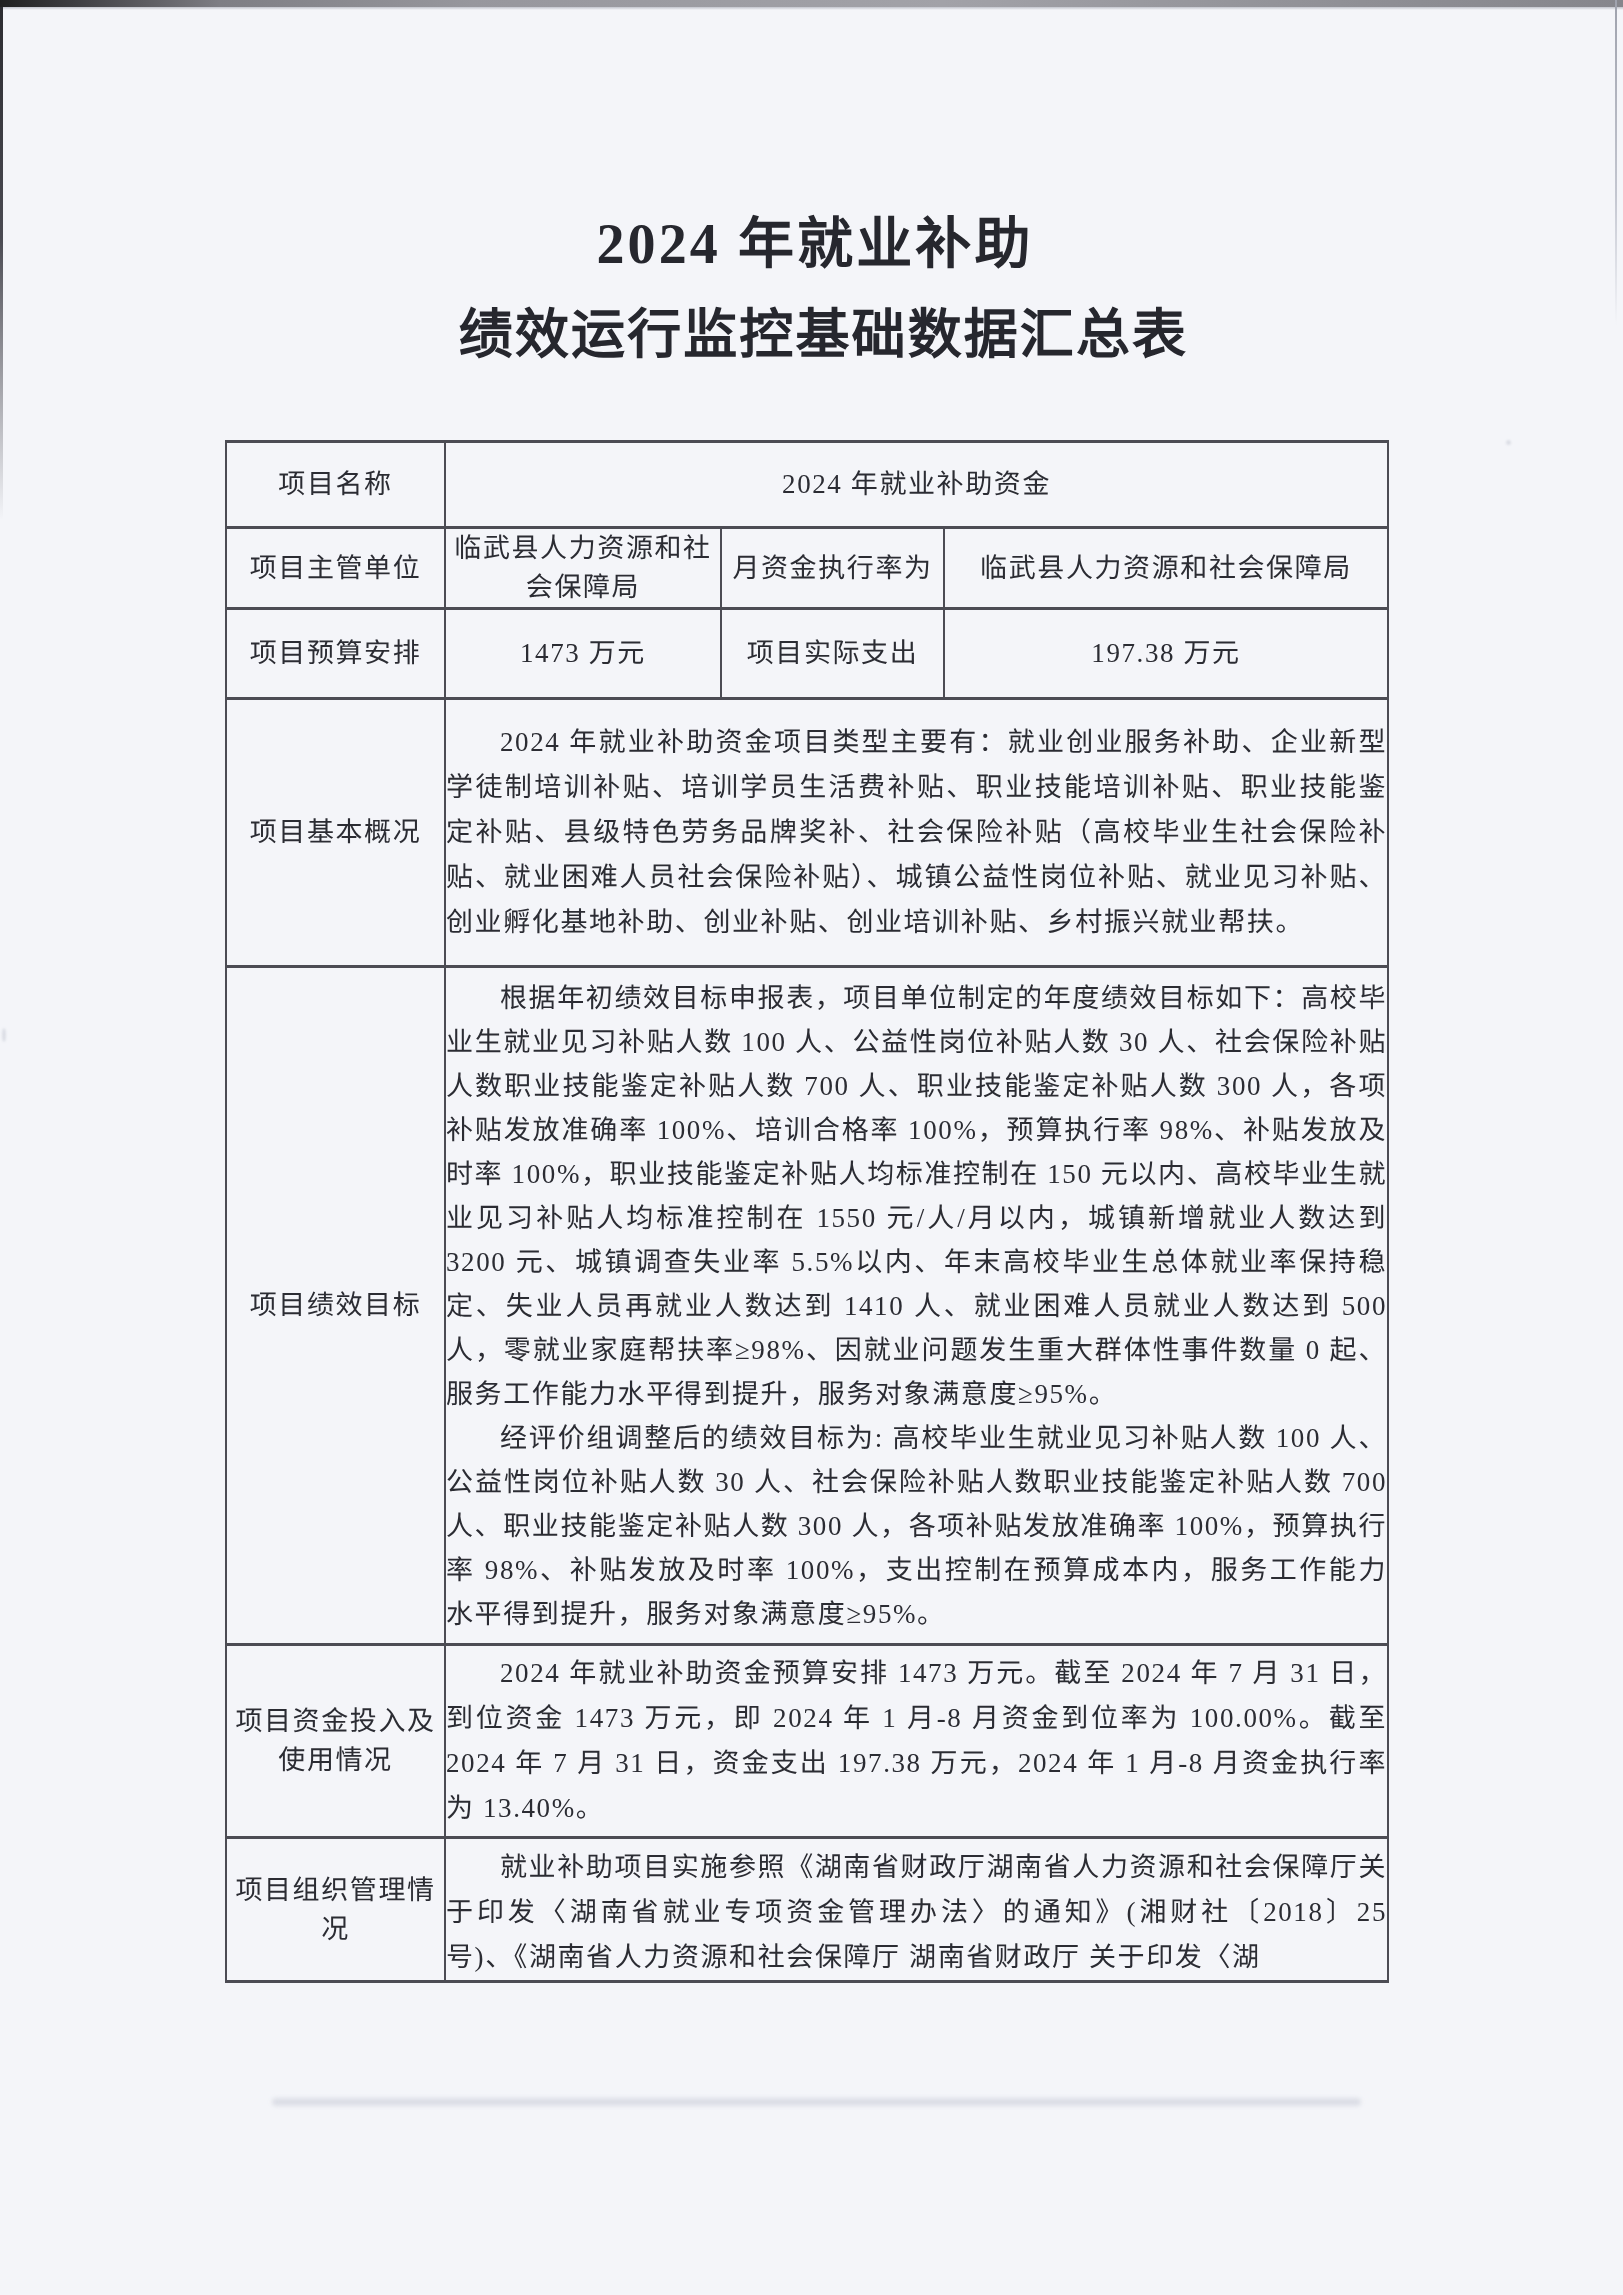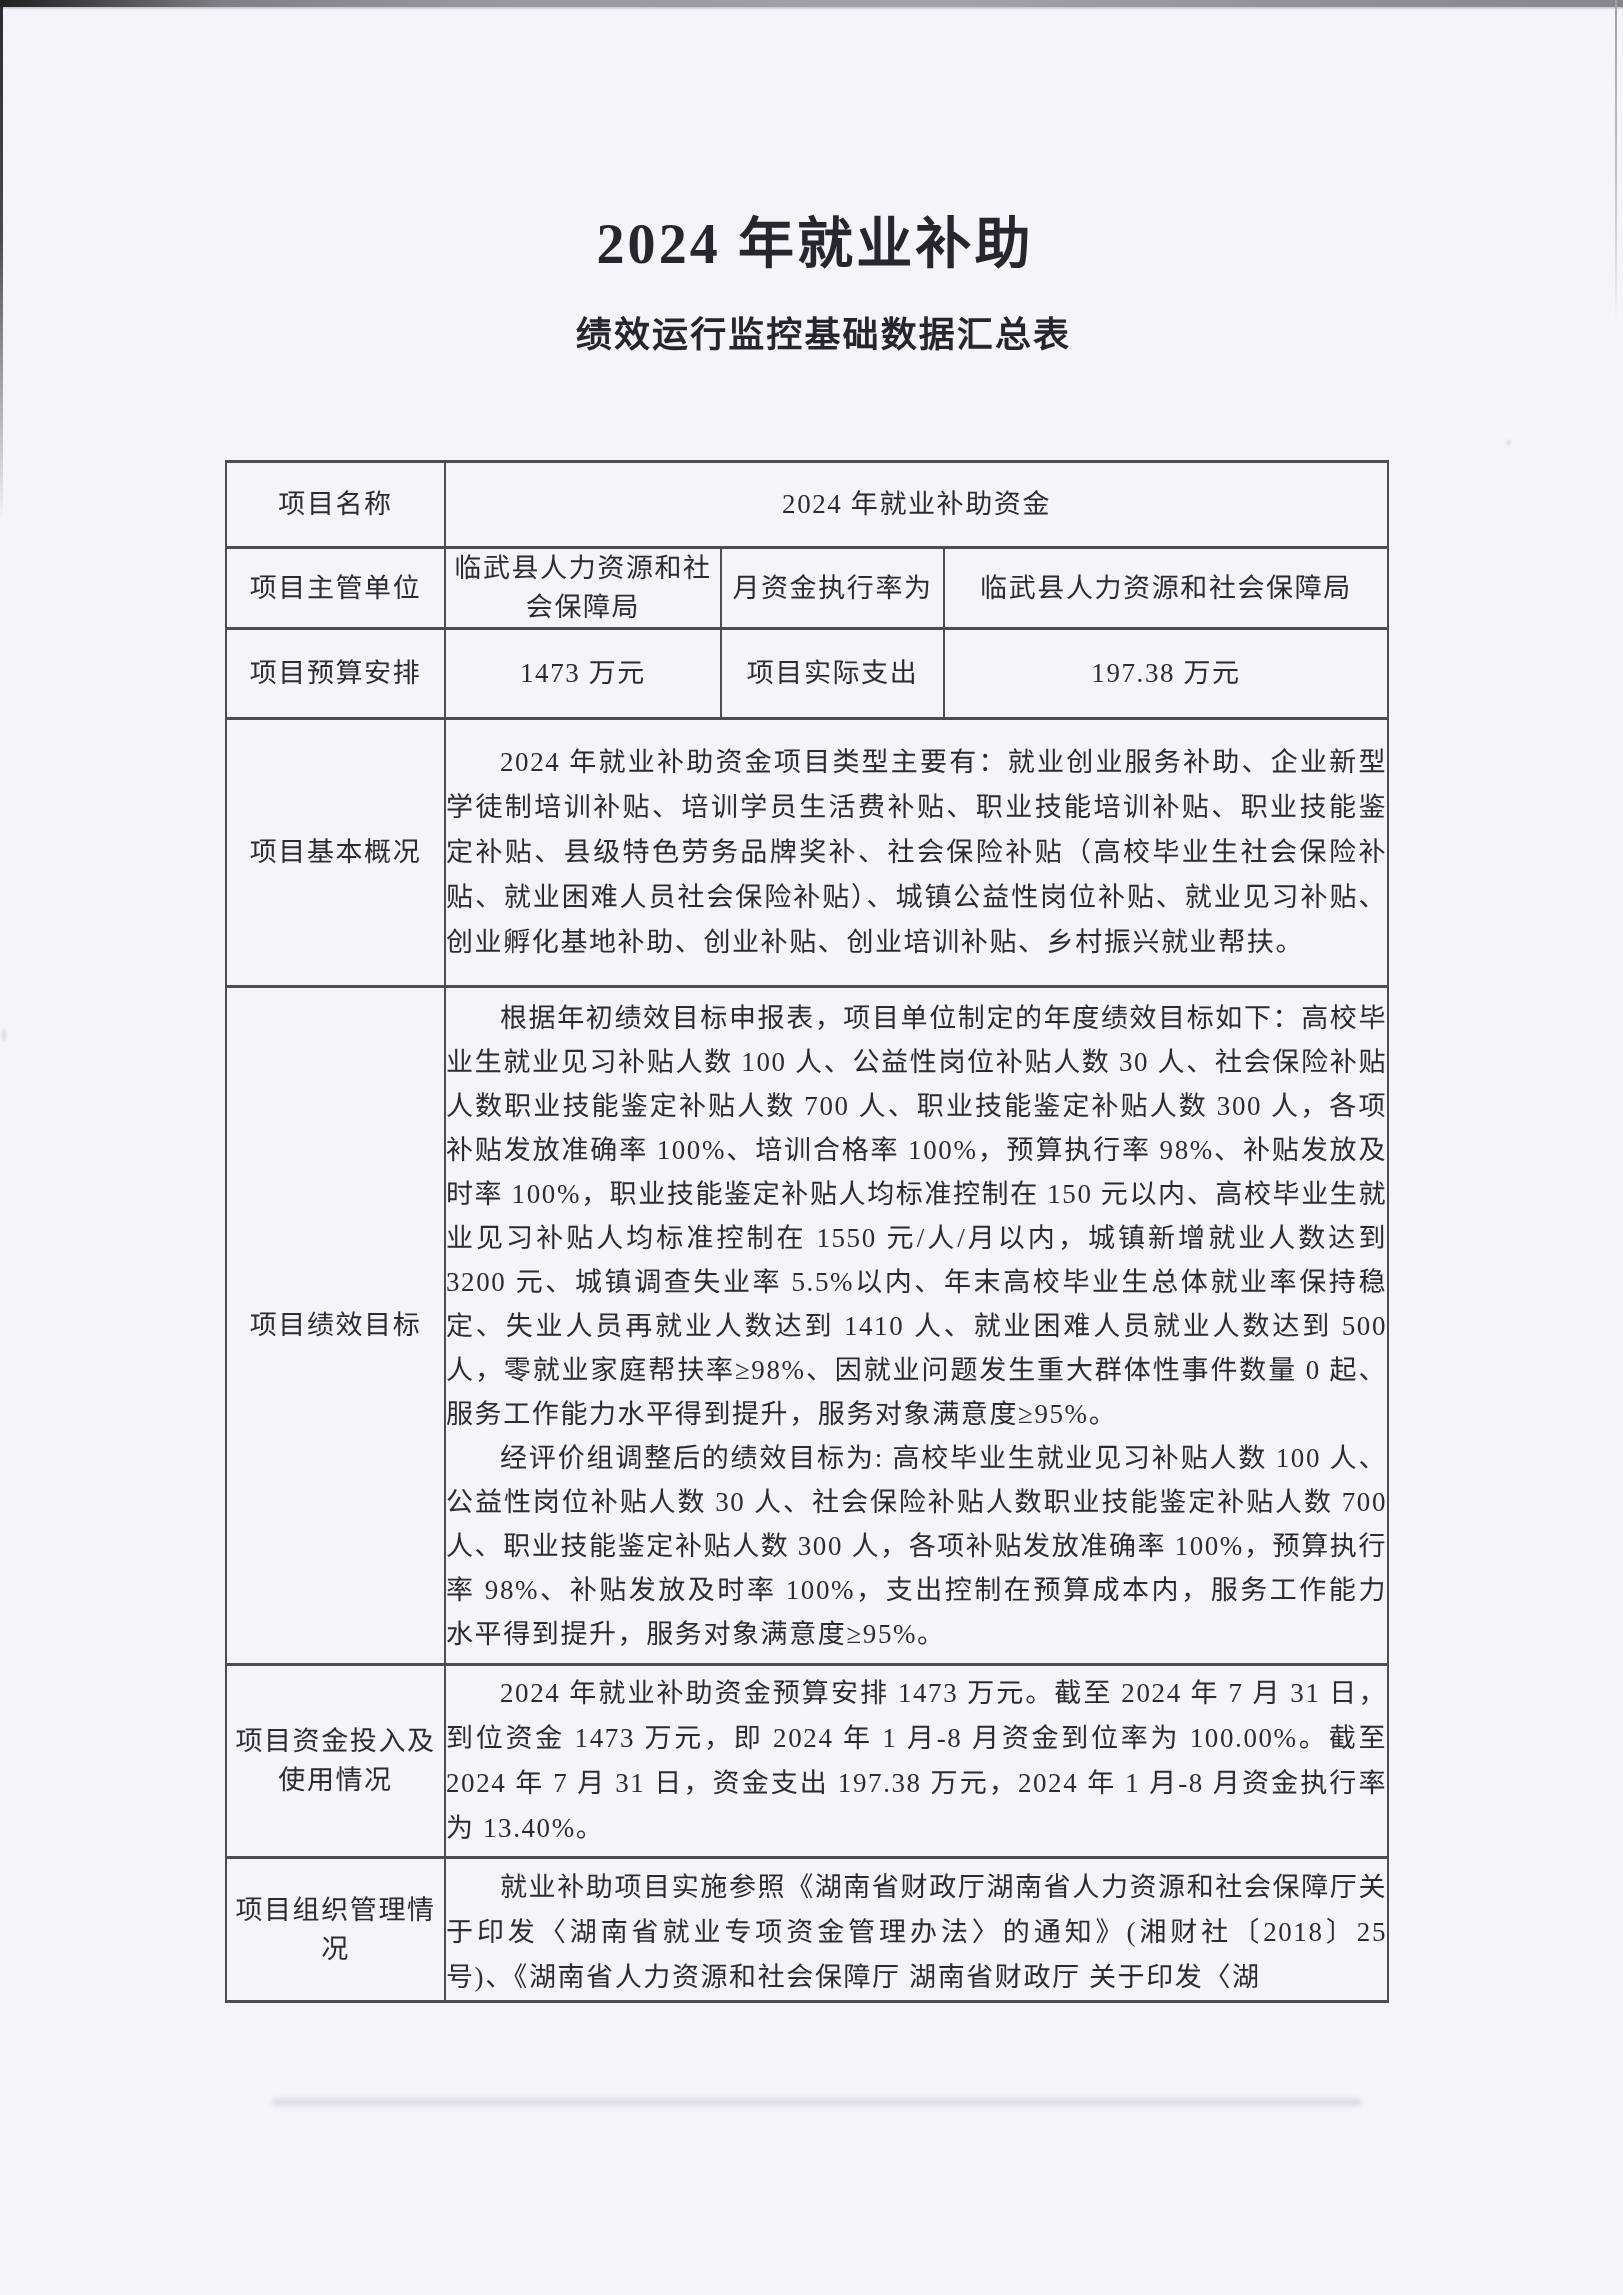--- a/index.html
+++ b/index.html
@@ -39,25 +39,25 @@
   .doc-title{
     position:absolute;left:0;right:0;top:205px;
     text-align:center;
     font-weight:bold;
     color:#26272e;
   }
   .doc-title .line1{
     font-size:56px;line-height:79px;letter-spacing:3.1px;padding-left:7px;
   }
   .doc-title .line2{
-    font-size:36px;line-height:79px;margin-top:11.5px;letter-spacing:2.1px;padding-left:24px;
+    font-size:54px;line-height:79px;margin-top:11.5px;letter-spacing:2.1px;padding-left:24px;
   }
   
   table.summary{
-    position:absolute;left:225px;top:460px;
+    position:absolute;left:225px;top:440px;
     width:1162px;
     border-collapse:collapse;
     table-layout:fixed;
     background:transparent;
   }
   table.summary td{
     border:2.1px solid #4c4c54;
     border-top-width:3.1px;
     border-bottom-width:3.1px;
     overflow:hidden;

